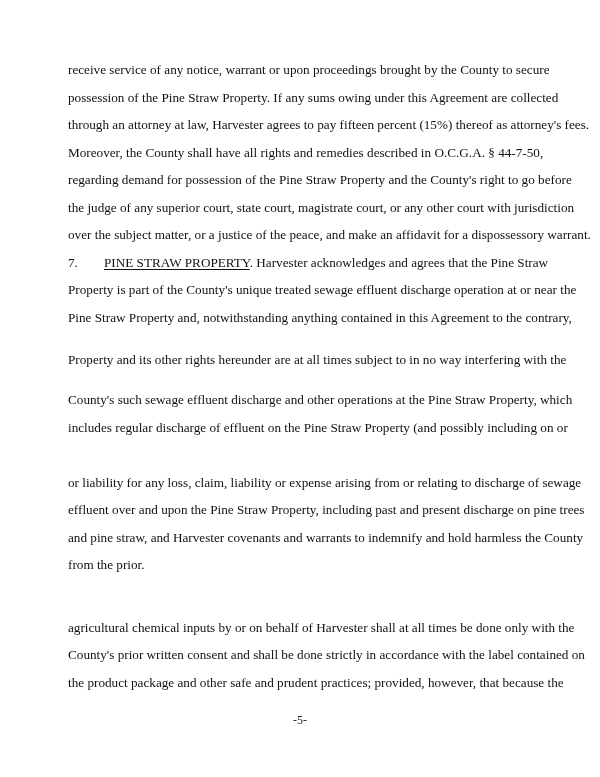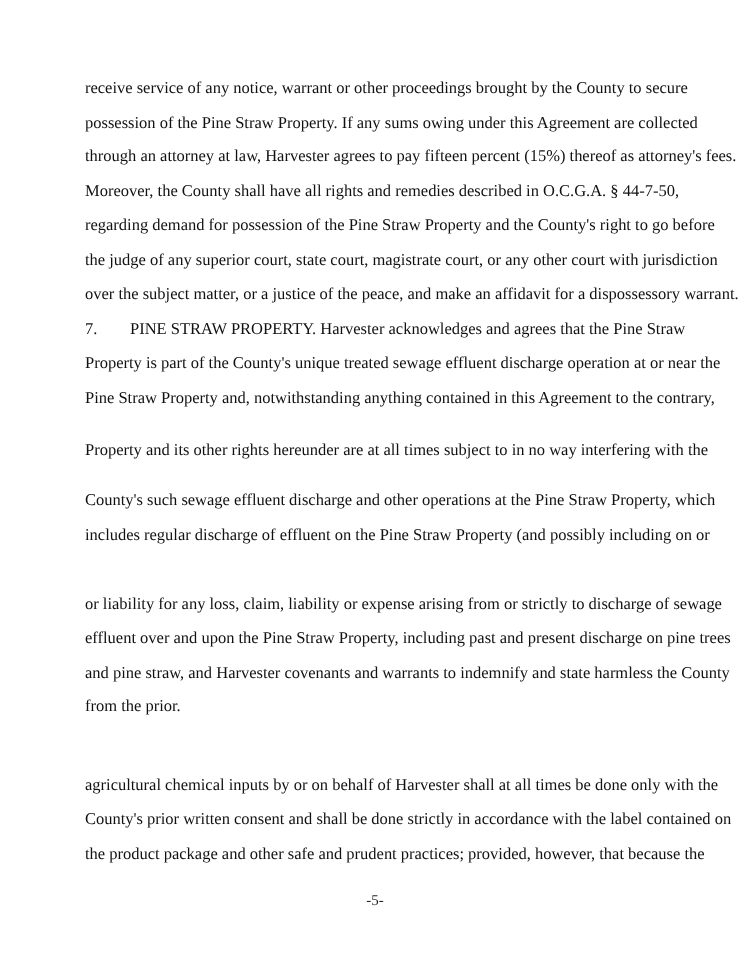--- a/index.html
+++ b/index.html
@@ -32,58 +32,59 @@
       text-align-last: justify;
     }
     .line.last {
       text-align-last: left;
     }
     .num {
       display: inline-block;
       width: 36px;
     }
     .heading {
+      text-decoration: underline;
       text-underline-offset: 2px;
       margin-top: 40px;
     }
     .page-number {
       position: absolute;
       left: 0;
       width: 600px;
       top: 713px;
       text-align: center;
       font-family: "Liberation Serif", serif;
       font-size: 12px;
       color: #222222;
     }
   </style>
 </head>
 <body>
 
 <div class="page">
 
-  <div class="line" style="top:62px">receive service of any notice, warrant or other proceedings brought by the County to secure</div>
+  <div class="line" style="top:62px">receive service of any notice, warrant or upon proceedings brought by the County to secure</div>
   <div class="line" style="top:90px">possession of the Pine Straw Property.  If any sums owing under this Agreement are collected</div>
   <div class="line" style="top:117px">through an attorney at law, Harvester agrees to pay fifteen percent (15%) thereof as attorney's fees.</div>
   <div class="line" style="top:145px">Moreover, the County shall have all rights and remedies described in O.C.G.A. § 44-7-50,</div>
   <div class="line" style="top:172px">regarding demand for possession of the Pine Straw Property and the County's right to go before</div>
   <div class="line" style="top:200px">the judge of any superior court, state court, magistrate court, or any other court with jurisdiction</div>
   <div class="line" style="top:227px">over the subject matter, or a justice of the peace, and make an affidavit for a dispossessory warrant.</div>
 
   <div class="line" style="top:255px">
     <span class="num">7.</span><span class="heading">PINE STRAW PROPERTY</span><span>.  Harvester acknowledges and agrees that the Pine Straw</span>
   </div>
   <div class="line" style="top:282px">Property is part of the County's unique treated sewage effluent discharge operation at or near the</div>
   <div class="line" style="top:310px">Pine Straw Property and, notwithstanding anything contained in this Agreement to the contrary,</div>
   <div class="line" style="top:352px">Property and its other rights hereunder are at all times subject to in no way interfering with the</div>
   <div class="line" style="top:392px">County's such sewage effluent discharge and other operations at the Pine Straw Property, which</div>
   <div class="line" style="top:420px">includes regular discharge of effluent on the Pine Straw Property (and possibly including on or</div>
-  <div class="line" style="top:475px">or liability for any loss, claim, liability or expense arising from or strictly to discharge of sewage</div>
+  <div class="line" style="top:475px">or liability for any loss, claim, liability or expense arising from or relating to discharge of sewage</div>
   <div class="line" style="top:502px">effluent over and upon the Pine Straw Property, including past and present discharge on pine trees</div>
-  <div class="line" style="top:530px">and pine straw, and Harvester covenants and warrants to indemnify and state harmless the County</div>
+  <div class="line" style="top:530px">and pine straw, and Harvester covenants and warrants to indemnify and hold harmless the County</div>
   <div class="line last" style="top:557px">from the prior.</div>
 
   <div class="line" style="top:620px">agricultural chemical inputs by or on behalf of Harvester shall at all times be done only with the</div>
   <div class="line" style="top:647px">County's prior written consent and shall be done strictly in accordance with the label contained on</div>
   <div class="line" style="top:675px">the product package and other safe and prudent practices; provided, however, that because the</div>
 
   <div class="page-number">-5-</div>
 </div>
 
 </body></html>

